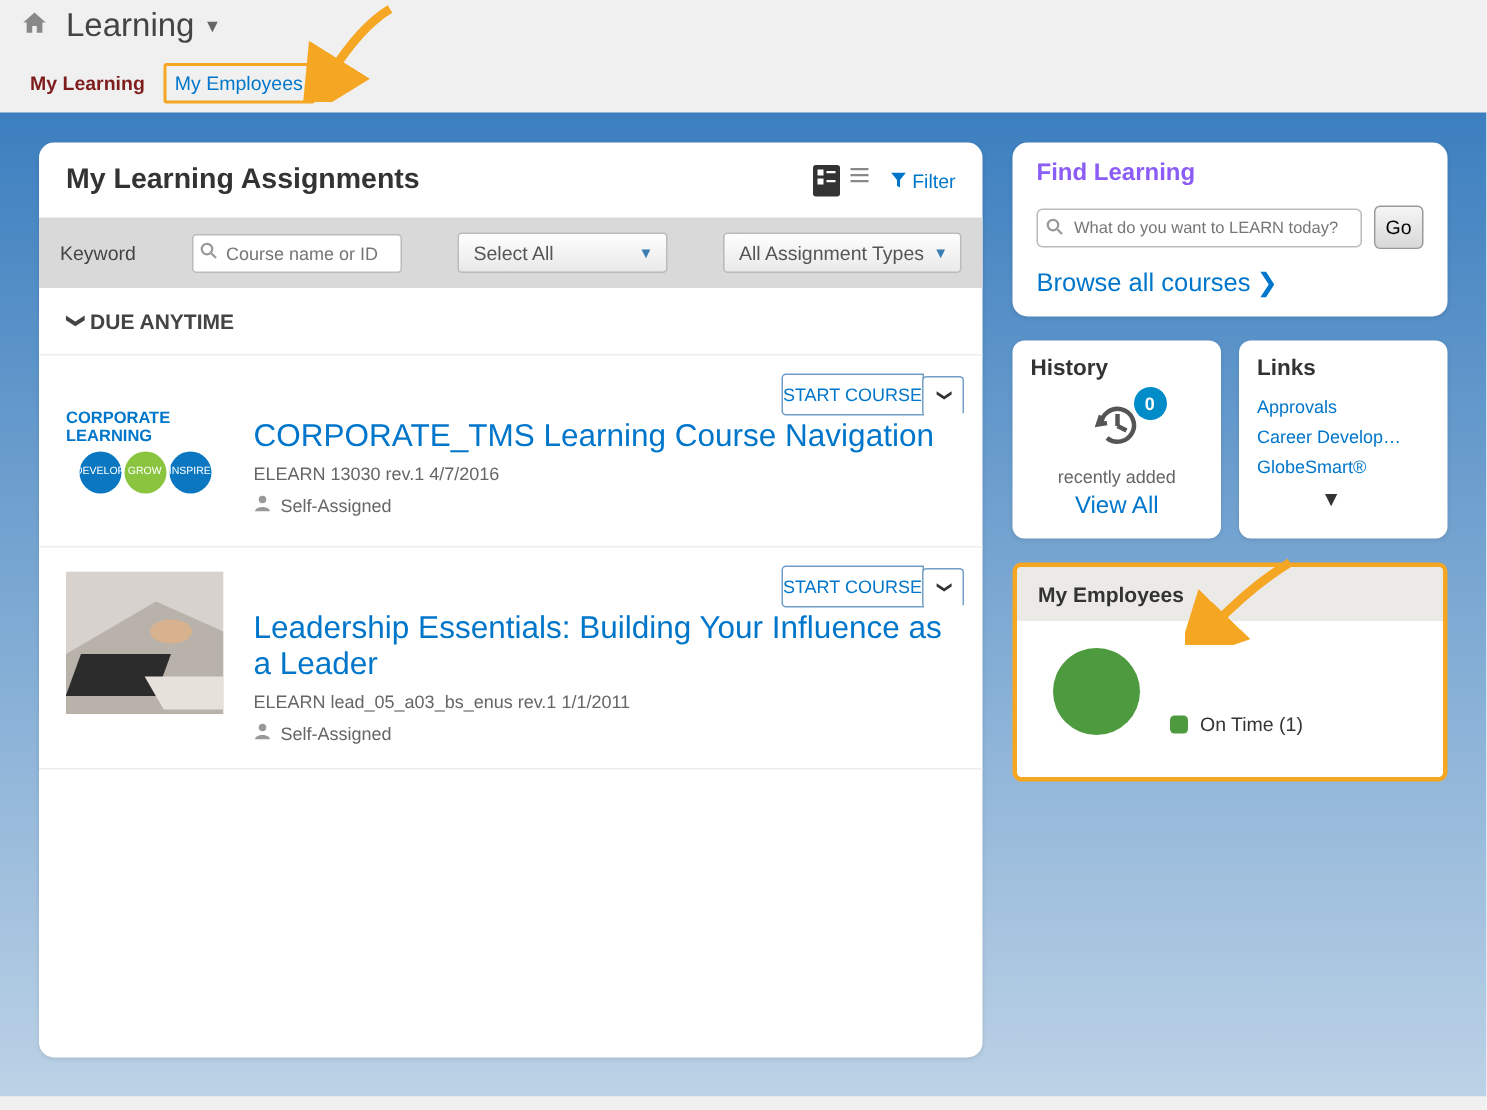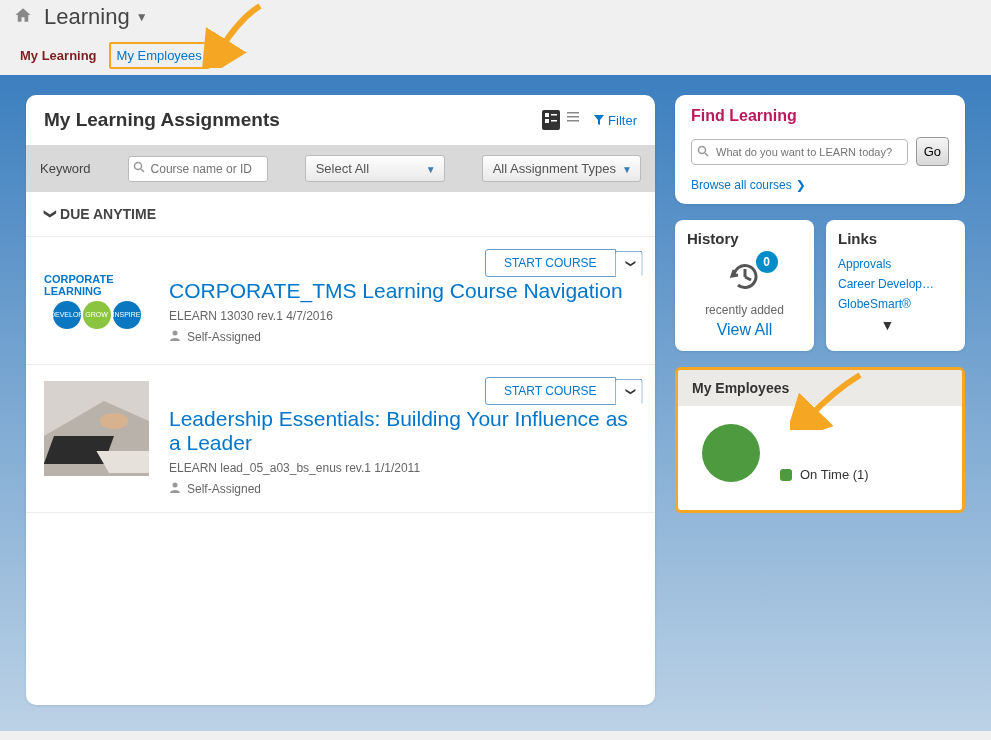--- a/index.html
+++ b/index.html
@@ -38,30 +38,30 @@
   .circles { display: flex; gap: 2px; }
   .circle { width: 28px; height: 28px; border-radius: 50%; color: #fff; font-size: 7px; display: flex; align-items: center; justify-content: center; }
   .c1 { background: #0a77c0; }
   .c2 { background: #8bc53f; }
   .c3 { background: #0a77c0; }
   .assignment-body { flex: 1; }
   .assignment-title { color: #0076cb; font-size: 21px; margin: 26px 0 6px 0; }
   .assignment-meta { color: #666; font-size: 12px; }
   .assignment-assign { color: #666; font-size: 12px; margin-top: 6px; display: flex; align-items: center; gap: 6px; }
   .start-group { position: absolute; top: 12px; right: 14px; display: flex; }
-  .start-btn { border: 1px solid #6e9dc5; background: #fff; color: #0076cb; font-size: 12px; padding: 6px 18px; border-radius: 3px 0 0 3px; }
+  .start-btn { border: 1px solid #6e9dc5; background: #fff; color: #0076cb; font-size: 12px; padding: 6px 0; border-radius: 3px 0 0 3px; }
   .start-toggle { border: 1px solid #6e9dc5; border-left: none; background: #fff; color: #333; padding: 6px 8px; border-radius: 0 3px 3px 0; font-size: 10px; }
   .find-panel { padding: 12px 16px; }
-  .find-title { font-size: 16px; font-weight: bold; color: #be185d; margin-bottom: 12px; }
+  .find-title { font-size: 16px; font-weight: bold; color: #8b5cf6; margin-bottom: 12px; }
   .find-row { display: flex; gap: 8px; align-items: center; }
   .find-input-wrap { position: relative; flex: 1; }
   .find-input { width: 100%; padding: 6px 6px 6px 24px; font-size: 11px; border: 1px solid #bbb; border-radius: 4px; }
   .find-input-wrap .mag { position: absolute; left: 6px; top: 6px; color: #999; font-size: 12px; }
   .go-btn { background: linear-gradient(#f5f5f5,#d8d8d8); border: 1px solid #999; border-radius: 4px; padding: 6px 7px; font-size: 13px; }
-  .browse-link { color: #0076cb; font-size: 12px; margin-top: 12px; display: flex; align-items: center; gap: 4px; }
+  .browse-link { color: #0076cb; font-size: 17px; margin-top: 12px; display: flex; align-items: center; gap: 4px; }
   .small-panels-row { display: flex; gap: 12px; }
   .small-panel { background: #fff; border-radius: 8px; box-shadow: 0 1px 3px rgba(0,0,0,0.1); flex: 1; min-width: 0; }
   .sp-title { font-size: 15px; font-weight: bold; color: #333; padding: 10px 12px; }
   .hist-body { display: flex; flex-direction: column; align-items: center; padding: 0 10px 12px 10px; gap: 4px; }
   .clock-wrap { position: relative; }
   .badge { position: absolute; top: -6px; right: -14px; background: #008cc8; color: #fff; width: 22px; height: 22px; border-radius: 50%; font-size: 12px; display: flex; align-items: center; justify-content: center; font-weight: bold; }
   .hist-txt { font-size: 12px; color: #666; }
   .viewall-link { color: #0076cb; font-size: 16px; }
   .links-body { padding: 0 28px 8px 12px; display: flex; flex-direction: column; gap: 6px; position: relative; }
   .link-item { color: #0076cb; font-size: 12px; white-space: nowrap; overflow: hidden; text-overflow: ellipsis; }

